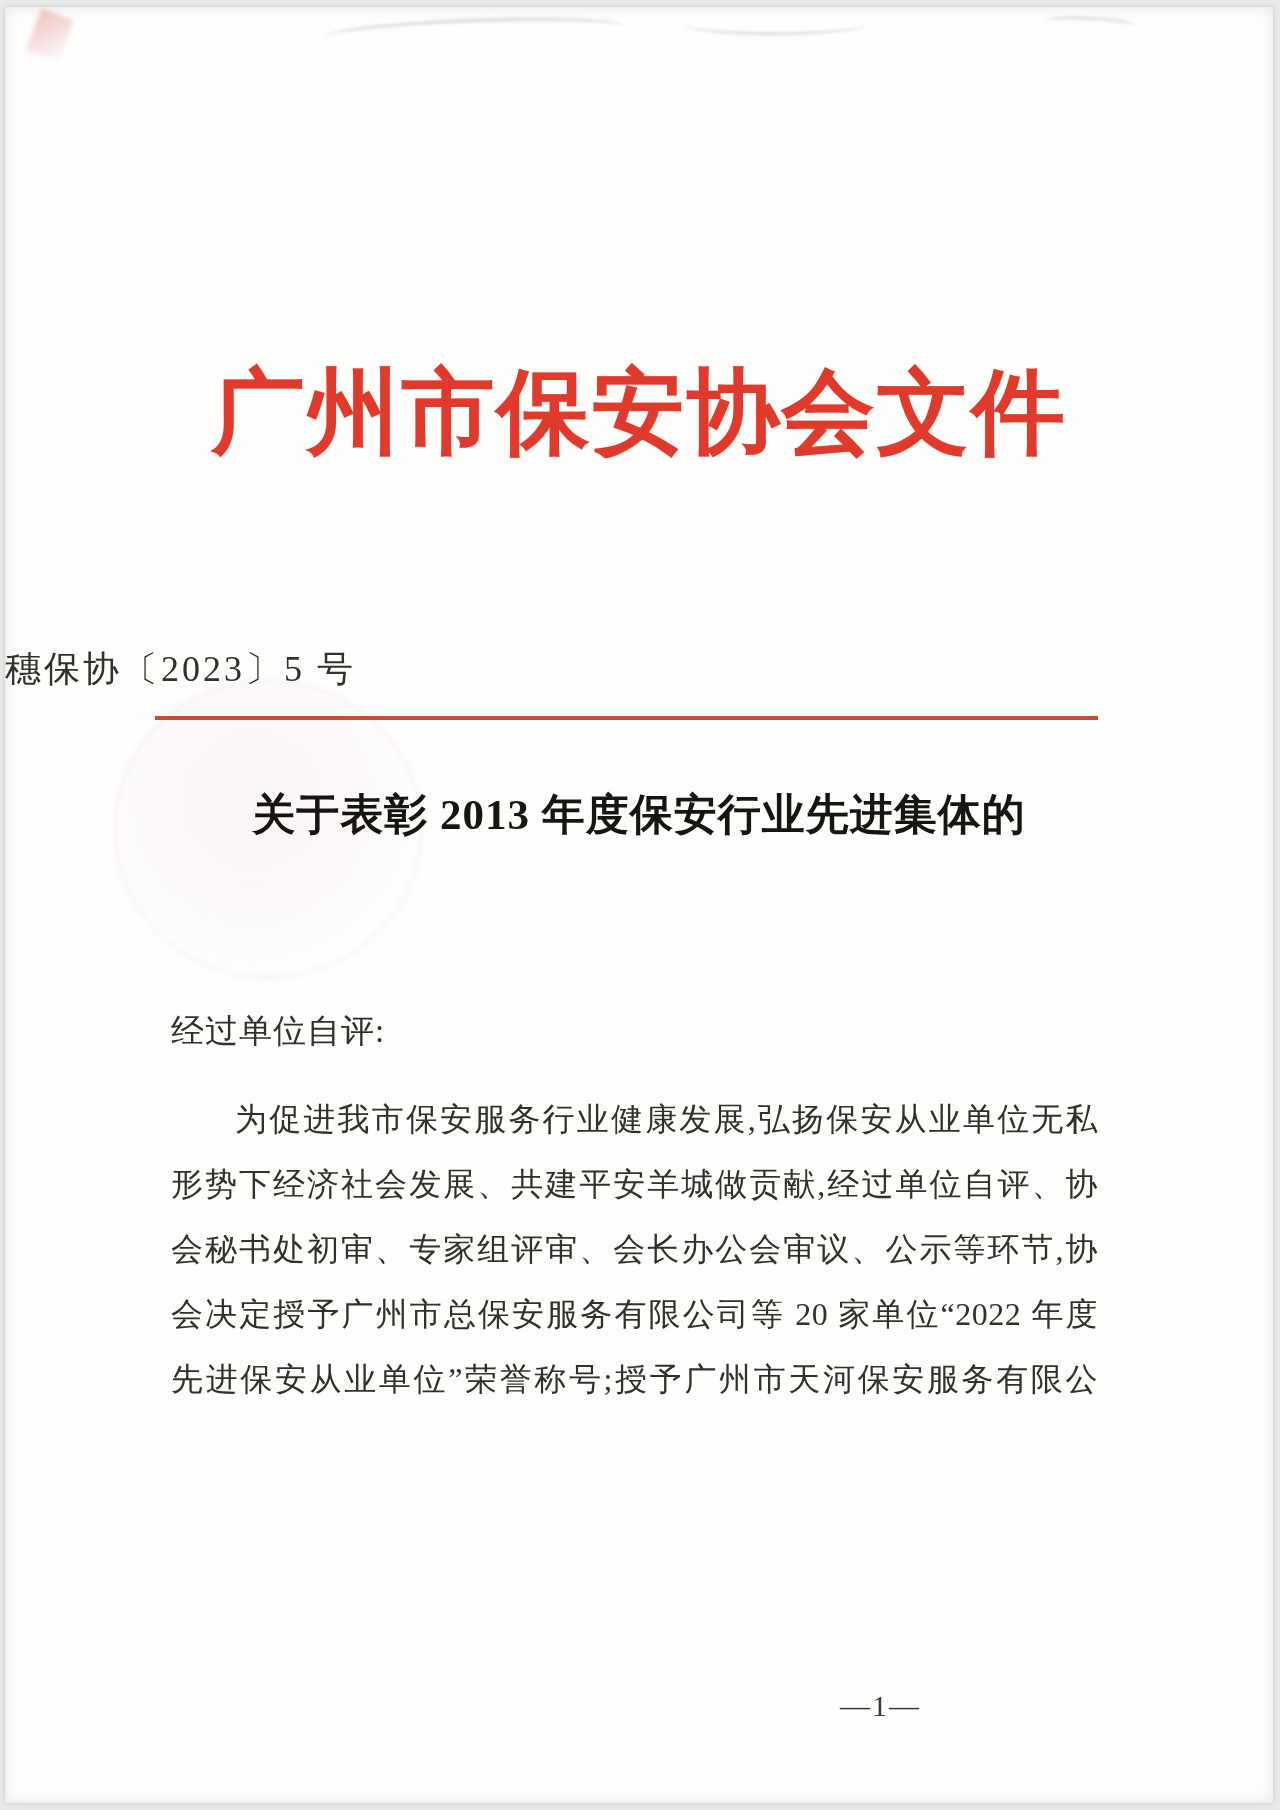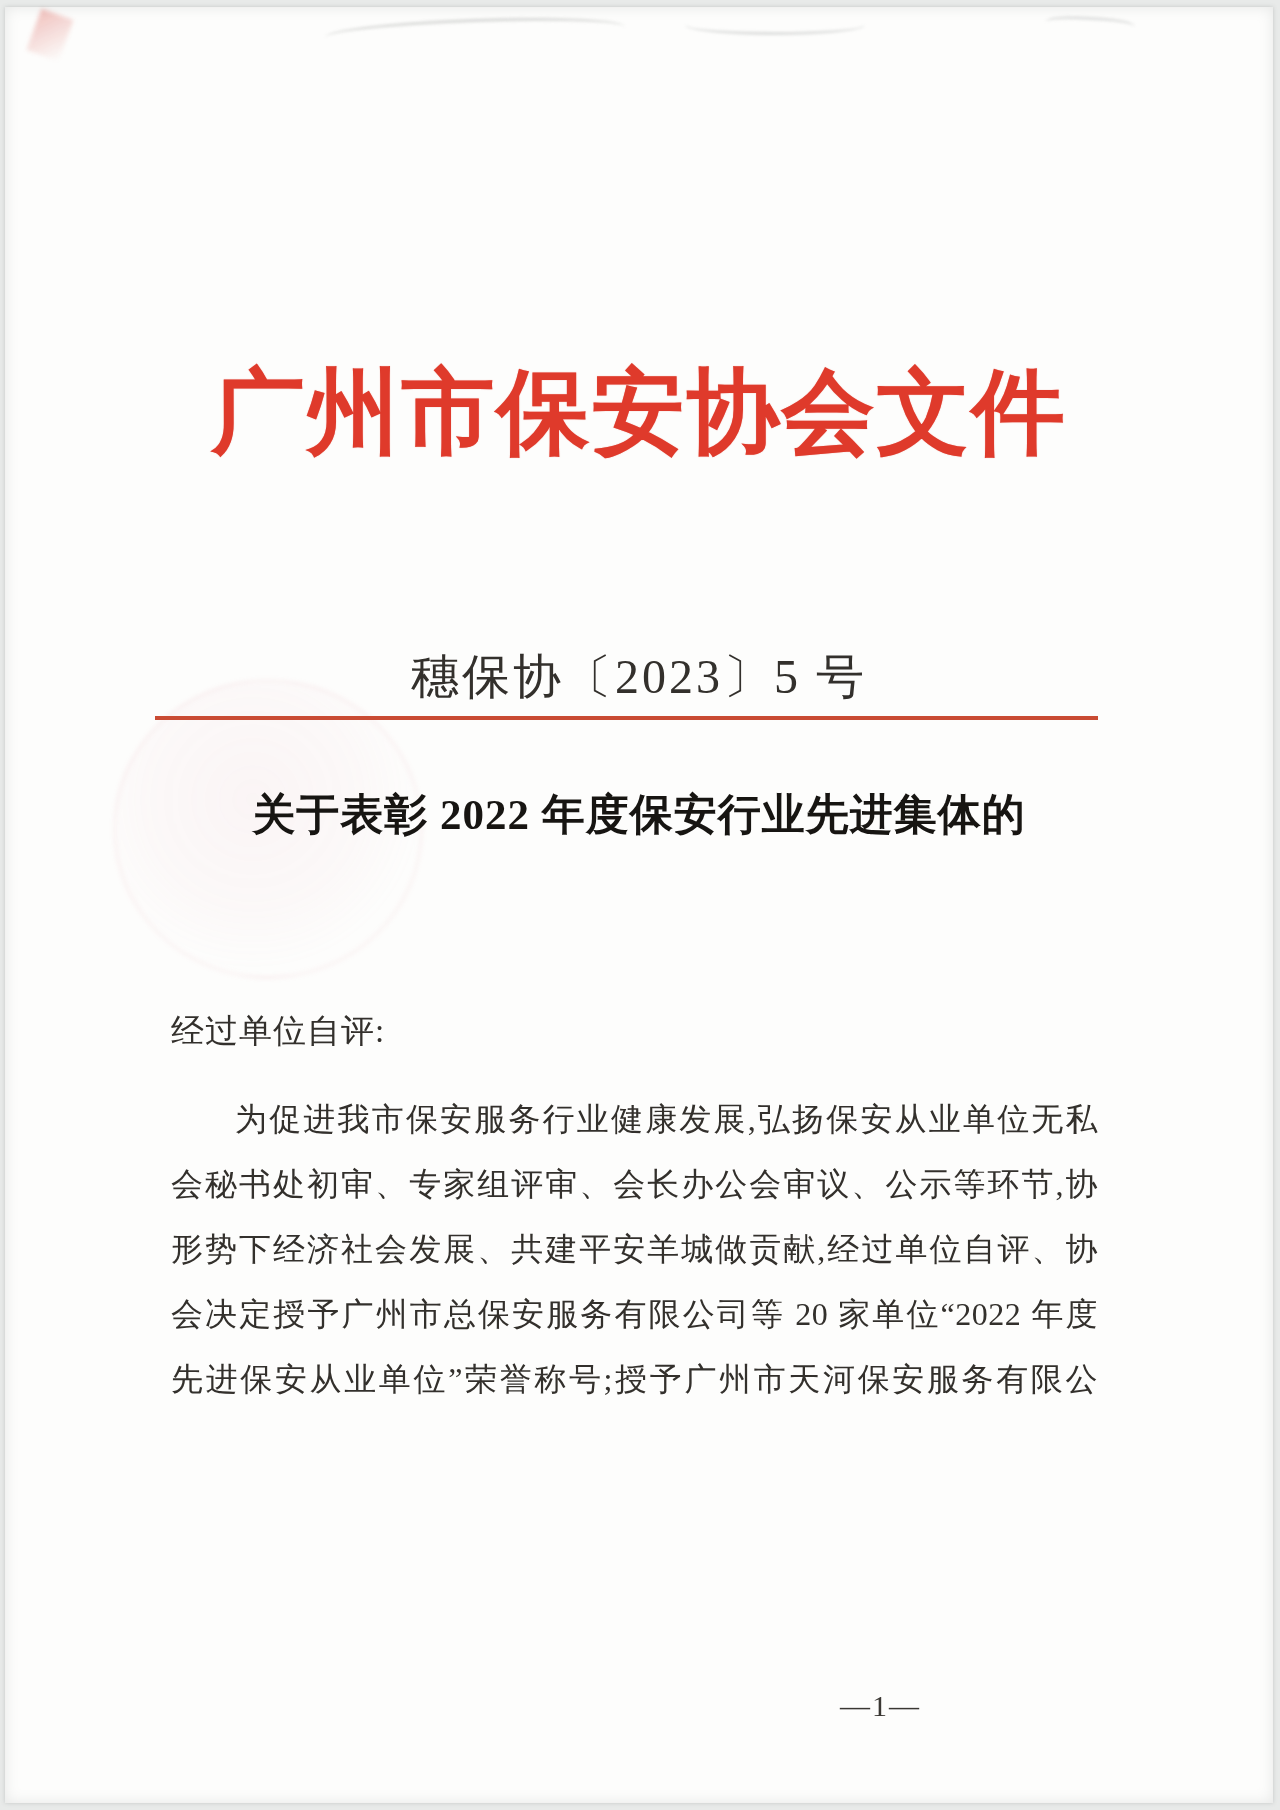--- a/index.html
+++ b/index.html
@@ -67,22 +67,22 @@
     line-height: 1.25;
     font-weight: 900;
     letter-spacing: 2px;
     color: var(--letterhead-red, #df3a2b);
     text-shadow: 0 0 1px rgba(223,58,43,0.55);
   }
   .doc-number {
     position: absolute;
     left: 0; top: 638px;
     width: 100%;
-    text-align: center;
-    font-size: 48px;
+    text-align: left;
+    font-size: 36px;
     letter-spacing: 3px;
     color: var(--ink, #33302c);
     font-weight: 400;
   }
   .red-rule {
     position: absolute;
     left: 150px; top: 709px;
     width: 943px; height: 4px;
     background: var(--rule-red, #c94b33);
   }
@@ -139,29 +139,29 @@
 
   <div class="seal-watermark"></div>
 
   <div class="letterhead">广州市保安协会文件</div>
 
   <div class="doc-number">穗保协〔2023〕5 号</div>
 
   <div class="red-rule"></div>
 
   <div class="doc-title">
-    <div>关于表彰 2022 年度保安行业先进集体的</div>
+    <div>关于表彰 2013 年度保安行业先进集体的</div>
   </div>
 
   <div class="doc-body">
     <div class="salutation">经过单位自评:</div>
     <div class="para">
       <div class="body-line indent">为促进我市保安服务行业健康发展,弘扬保安从业单位无私</div>
+      <div class="body-line">形势下经济社会发展、共建平安羊城做贡献,经过单位自评、协</div>
       <div class="body-line">会秘书处初审、专家组评审、会长办公会审议、公示等环节,协</div>
-      <div class="body-line">形势下经济社会发展、共建平安羊城做贡献,经过单位自评、协</div>
       <div class="body-line">会决定授予广州市总保安服务有限公司等 20 家单位“2022 年度</div>
       <div class="body-line">先进保安从业单位”荣誉称号;授予广州市天河保安服务有限公</div>
     </div>
   </div>
 
   <div class="page-number">—1—</div>
 
 </div>
 
 </body></html>

